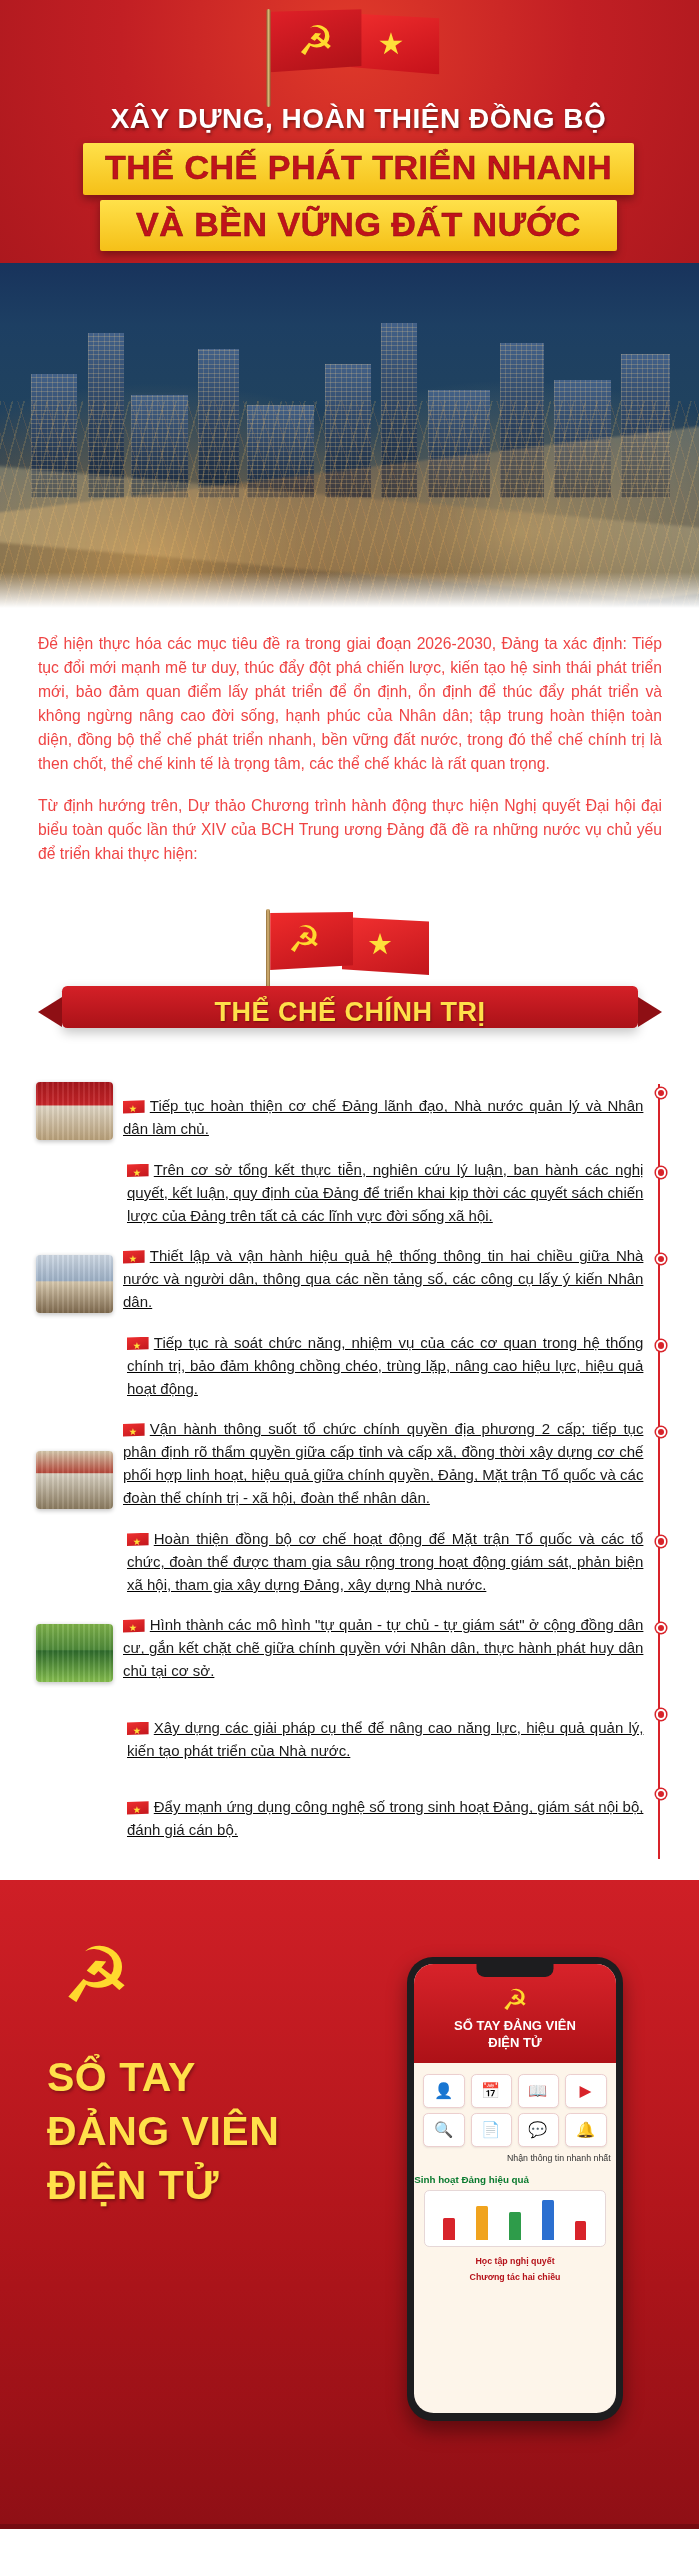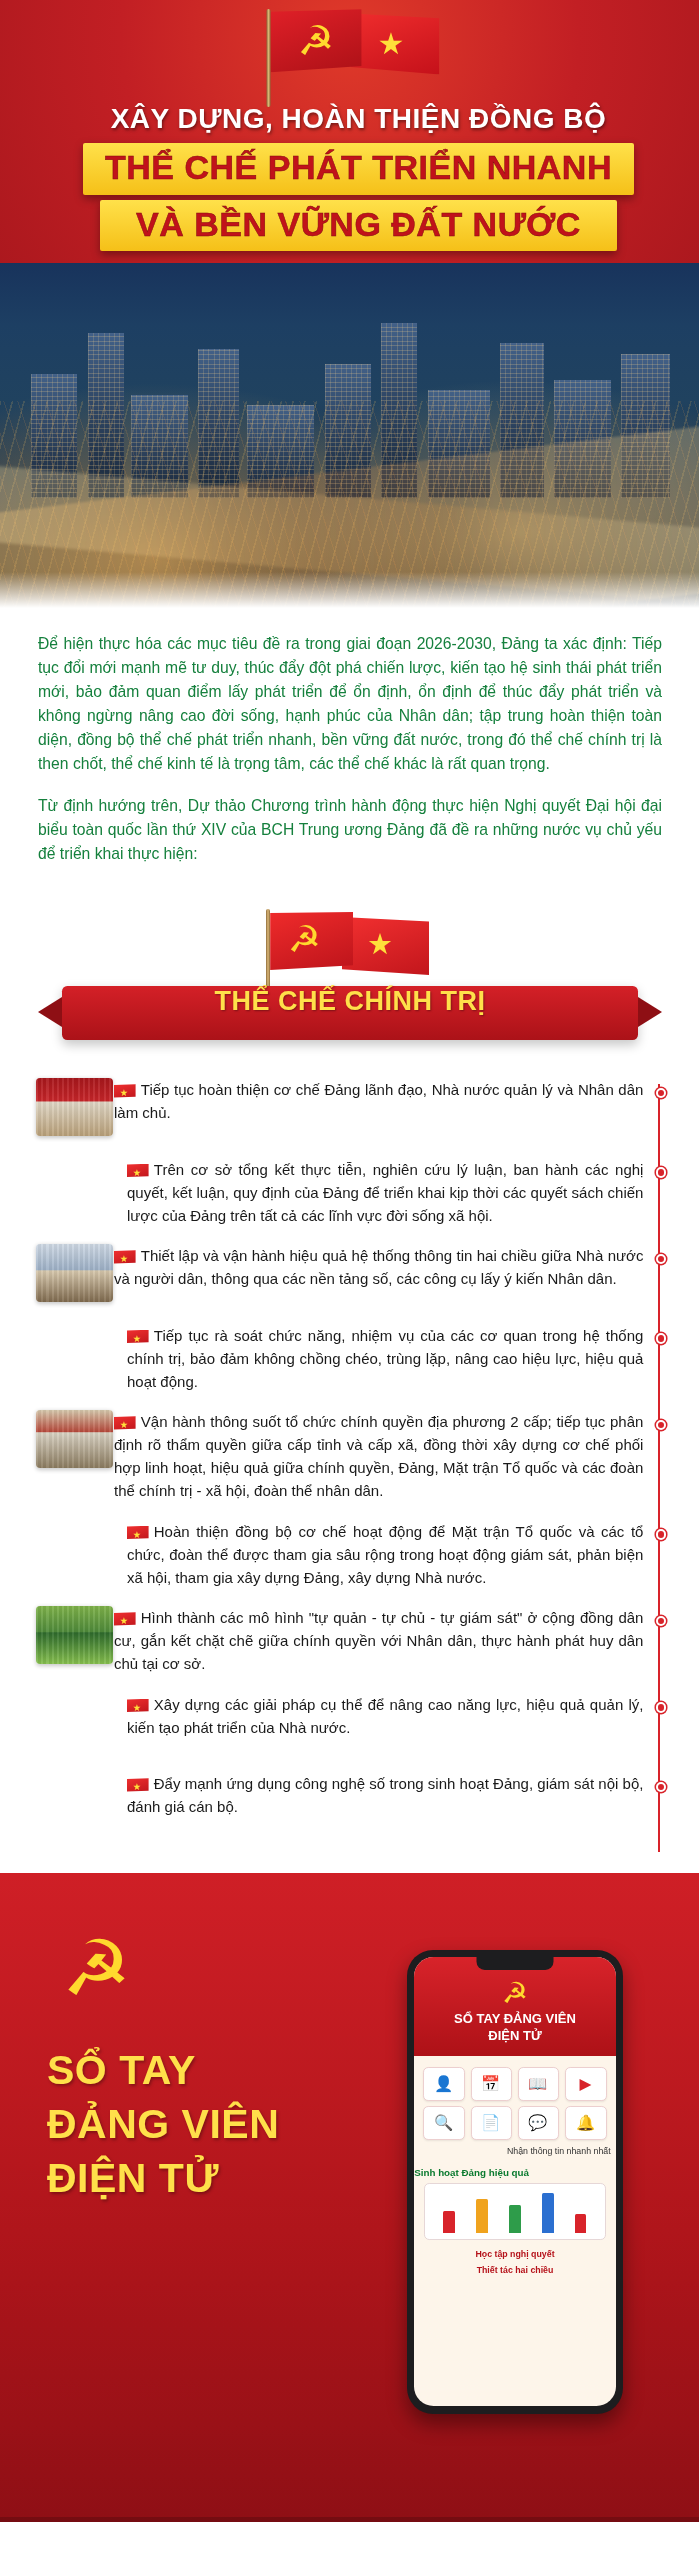--- a/index.html
+++ b/index.html
@@ -159,21 +159,21 @@
     position: absolute;
     left: 0; right: 0; bottom: 0; height: 36px;
     background: linear-gradient(180deg, rgba(255,255,255,0), #ffffff);
   }
 
   
   .intro {
     padding: 24px 38px 5.2px 38px;
   }
   .intro p {
-    color: #15803d;
+    color: #ef4444;
     font-size: 15.7px;
     line-height: 24px;
     text-align: justify;
     margin-bottom: 17.5px;
   }
 
   
   .section-head {
     position: relative;
     margin: 20.6px 0 15.5px 0;
@@ -200,25 +200,25 @@
   }
   .sec-flag-a .hs { position:absolute; left:17.5px; top:8.2px; color:#ffd92e; font-size:37px; line-height:39px; }
   .sec-flag-b .st { position:absolute; left:25px; top:13.4px; color:#ffdf3a; font-size:29px; line-height:29px; }
   .sec-pole { position:absolute; left:1px; top:0; width:3.6px; height:92px; background:linear-gradient(90deg,#8d6b3a,#dcb97a,#8d6b3a); border-radius:2.1px; }
 
   .sec-banner {
     position: absolute;
     top: 77px;
     left: 62px;
     right: 62px;
-    height: 54px;
+    height: 42px;
     background: linear-gradient(180deg,#d42027,#ab1218);
     border-radius: 5.2px;
     display: flex;
-    align-items: flex-start;
+    align-items: flex-end;
     justify-content: center;
     box-shadow: 0 4.1px 10.3px rgba(0,0,0,.22);
   }
   .sec-banner::before, .sec-banner::after {
     content: "";
     position: absolute;
     top: 11.3px;
     width: 0; height: 0;
     border-top: 15.5px solid transparent;
     border-bottom: 15.5px solid transparent;
@@ -242,24 +242,25 @@
     position: absolute;
     right: 40px;
     top: 10.3px;
     bottom: 20.6px;
     width: 2.1px;
     background: #d8232a;
   }
   .tl-item {
     position: relative;
     display: flex;
-    align-items: flex-start;
-    gap: 1px;
+    align-items: flex-end;
+    gap: 10px;
     margin-bottom: 17.5px;
     min-height: 62px;
+    text-decoration: underline;
   }
   .tl-dot {
     position: absolute;
     right: -2.1px;
     top: 9.3px;
     width: 10.3px; height: 10.3px;
     border-radius: 50%;
     background: #d8232a;
     border: 2.1px solid #ffffff;
     box-shadow: 0 0 0 1.5px #d8232a;
@@ -616,20 +617,20 @@
         <div class="app-caption">Nhận thông tin nhanh nhất</div>
         <div class="app-subhead">Sinh hoạt Đảng hiệu quả</div>
         <div class="app-chart">
           <div class="bar" style="height:21.6px;background:#d8232a;"></div>
           <div class="bar" style="height:34px;background:#f0a31e;"></div>
           <div class="bar" style="height:28px;background:#2e9c4a;"></div>
           <div class="bar" style="height:40px;background:#2b6fd0;"></div>
           <div class="bar" style="height:18.5px;background:#d8232a;"></div>
         </div>
         <div class="app-foot">Học tập nghị quyết</div>
-        <div class="app-foot">Thiết tác hai chiều</div>
+        <div class="app-foot">Chương tác hai chiều</div>
       </div>
     </div>
     <div class="promo-fade"></div>
   </div>
 
 </div>
 
 
 </body></html>

